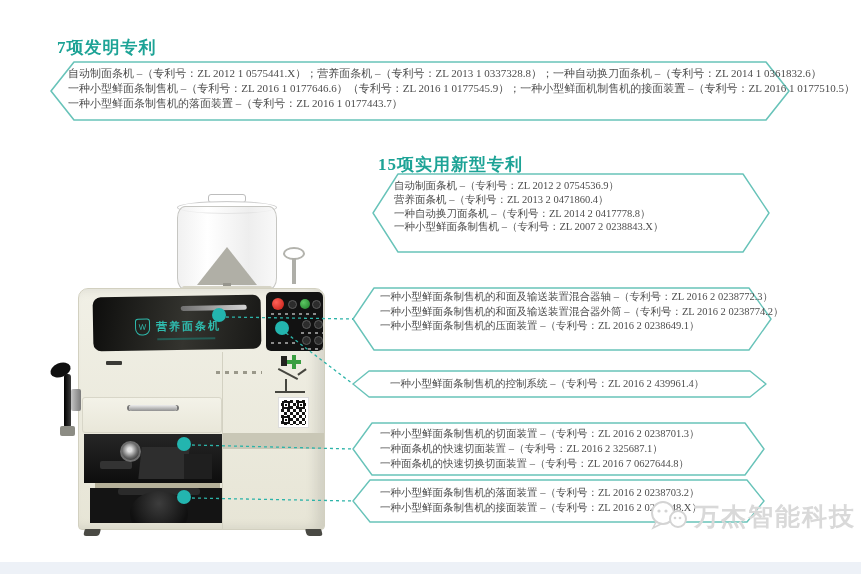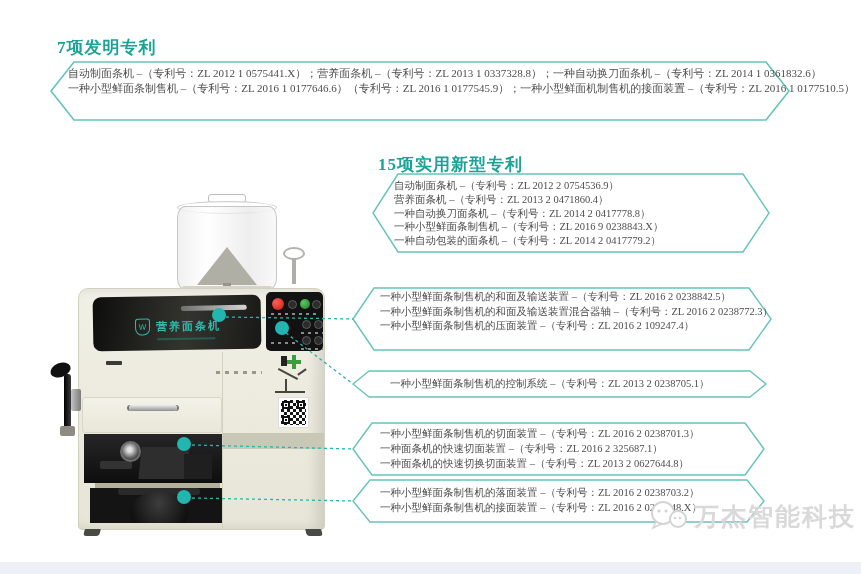--- a/index.html
+++ b/index.html
@@ -301,64 +301,64 @@
   <div class="sec-title" id="title-invention">7项发明专利</div>
   <div class="sec-title" id="title-utility">15项实用新型专利</div>
 
   <div class="callout" style="left:50px; top:61px; width:740px; height:60px; z-index:4;">
     <svg width="740" height="60" viewBox="0 0 740 60">
       <polygon points="24,1 716,1 739,30 716,59 24,59 1,30" fill="#ffffff" stroke="#68c3b9" stroke-width="1.6" stroke-linejoin="round"></polygon>
     </svg>
     <div class="box-text" style="left:18px; top:5px; line-height:14.8px; font-size:11px;">
       <div>自动制面条机 –（专利号：ZL 2012 1 0575441.X）；营养面条机 –（专利号：ZL 2013 1 0337328.8）；一种自动换刀面条机 –（专利号：ZL 2014 1 0361832.6）</div>
       <div>一种小型鲜面条制售机 –（专利号：ZL 2016 1 0177646.6）（专利号：ZL 2016 1 0177545.9）；一种小型鲜面机制售机的接面装置 –（专利号：ZL 2016 1 0177510.5）</div>
+      <div>一种小型鲜面条制售机的落面装置 –（专利号：ZL 2016 1 0177443.7）</div>
     </div>
   </div>
 
   <div class="callout" style="left:372px; top:173px; width:398px; height:64px; z-index:4;">
     <svg width="398" height="80" viewBox="0 0 398 80">
       <polygon points="26,1 371,1 397,40 371,79 26,79 1,40" fill="#ffffff" stroke="#68c3b9" stroke-width="1.4" stroke-linejoin="round"></polygon>
     </svg>
     <div class="box-text" style="left:22px; top:6px; line-height:13.8px;">
       <div>自动制面条机 –（专利号：ZL 2012 2 0754536.9）</div>
       <div>营养面条机 –（专利号：ZL 2013 2 0471860.4）</div>
       <div>一种自动换刀面条机 –（专利号：ZL 2014 2 0417778.8）</div>
-      <div>一种小型鲜面条制售机 –（专利号：ZL 2016 9 0238843.X）</div>
-      <div>一种自动包装的面条机 –（专利号：ZL 2014 2 0417779.2）</div>
+      <div>一种小型鲜面条制售机 –（专利号：ZL 2007 2 0238843.X）</div>
     </div>
   </div>
 
   <div class="callout" style="left:352px; top:287px; width:420px; height:64px; z-index:4;">
     <svg width="420" height="64" viewBox="0 0 420 64">
       <polygon points="22,1 397,1 419,32 397,63 22,63 1,32" fill="#ffffff" stroke="#68c3b9" stroke-width="1.4" stroke-linejoin="round"></polygon>
     </svg>
     <div class="box-text" style="left:28px; top:3px; line-height:14.6px;">
-      <div>一种小型鲜面条制售机的和面及输送装置 –（专利号：ZL 2016 2 0238842.5）</div>
       <div>一种小型鲜面条制售机的和面及输送装置混合器轴 –（专利号：ZL 2016 2 0238772.3）</div>
-      <div>一种小型鲜面条制售机的压面装置 –（专利号：ZL 2016 2 109247.4）</div>
+      <div>一种小型鲜面条制售机的和面及输送装置混合器外筒 –（专利号：ZL 2016 2 0238774.2）</div>
+      <div>一种小型鲜面条制售机的压面装置 –（专利号：ZL 2016 2 0238649.1）</div>
     </div>
   </div>
 
   <div class="callout" style="left:352px; top:370px; width:415px; height:28px; z-index:4;">
     <svg width="415" height="28" viewBox="0 0 415 28">
       <polygon points="17,1 398,1 414,14 398,27 17,27 1,14" fill="#ffffff" stroke="#68c3b9" stroke-width="1.4" stroke-linejoin="round"></polygon>
     </svg>
     <div class="box-text" style="left:38px; top:0; line-height:28px;">
-      <div>一种小型鲜面条制售机的控制系统 –（专利号：ZL 2013 2 0238705.1）</div>
+      <div>一种小型鲜面条制售机的控制系统 –（专利号：ZL 2016 2 439961.4）</div>
     </div>
   </div>
 
   <div class="callout" style="left:352px; top:422px; width:413px; height:66px; z-index:4;">
     <svg width="413" height="54" viewBox="0 0 413 54">
       <polygon points="20,1 393,1 412,27 393,53 20,53 1,27" fill="#ffffff" stroke="#68c3b9" stroke-width="1.4" stroke-linejoin="round"></polygon>
     </svg>
     <div class="box-text" style="left:28px; top:4px; line-height:15px;">
       <div>一种小型鲜面条制售机的切面装置 –（专利号：ZL 2016 2 0238701.3）</div>
       <div>一种面条机的快速切面装置 –（专利号：ZL 2016 2 325687.1）</div>
-      <div>一种面条机的快速切换切面装置 –（专利号：ZL 2013 2 0627644.8）</div>
+      <div>一种面条机的快速切换切面装置 –（专利号：ZL 2016 7 0627644.8）</div>
     </div>
   </div>
 
   <div class="callout" style="left:352px; top:479px; width:413px; height:36px; z-index:4;">
     <svg width="413" height="44" viewBox="0 0 413 44">
       <polygon points="18,1 395,1 412,22 395,43 18,43 1,22" fill="#ffffff" stroke="#68c3b9" stroke-width="1.4" stroke-linejoin="round"></polygon>
     </svg>
     <div class="box-text" style="left:28px; top:6px; line-height:15px;">
       <div>一种小型鲜面条制售机的落面装置 –（专利号：ZL 2016 2 0238703.2）</div>
       <div>一种小型鲜面条制售机的接面装置 –（专利号：ZL 2016 2 0238748.X）</div>

